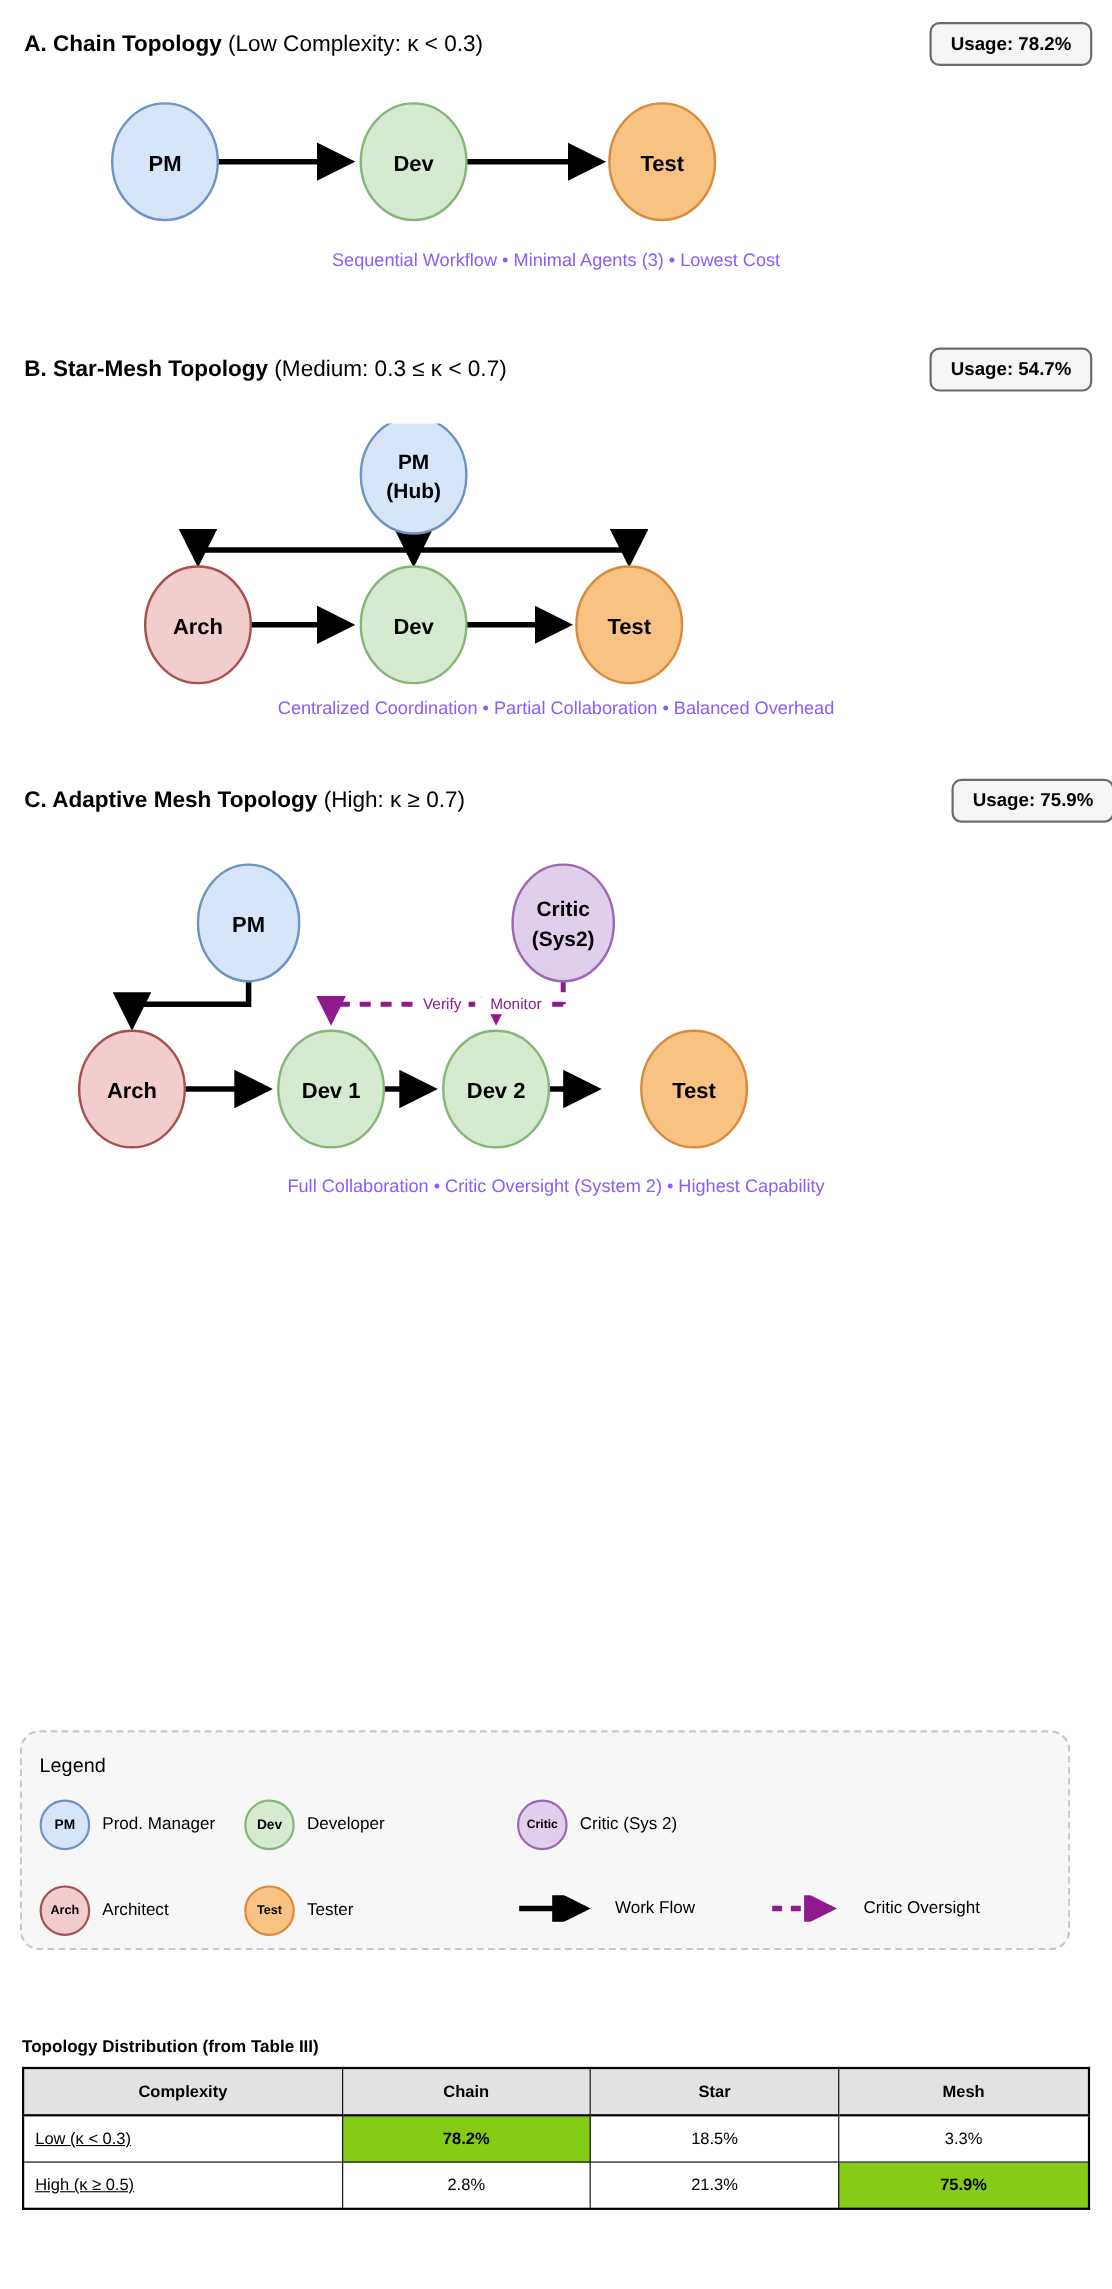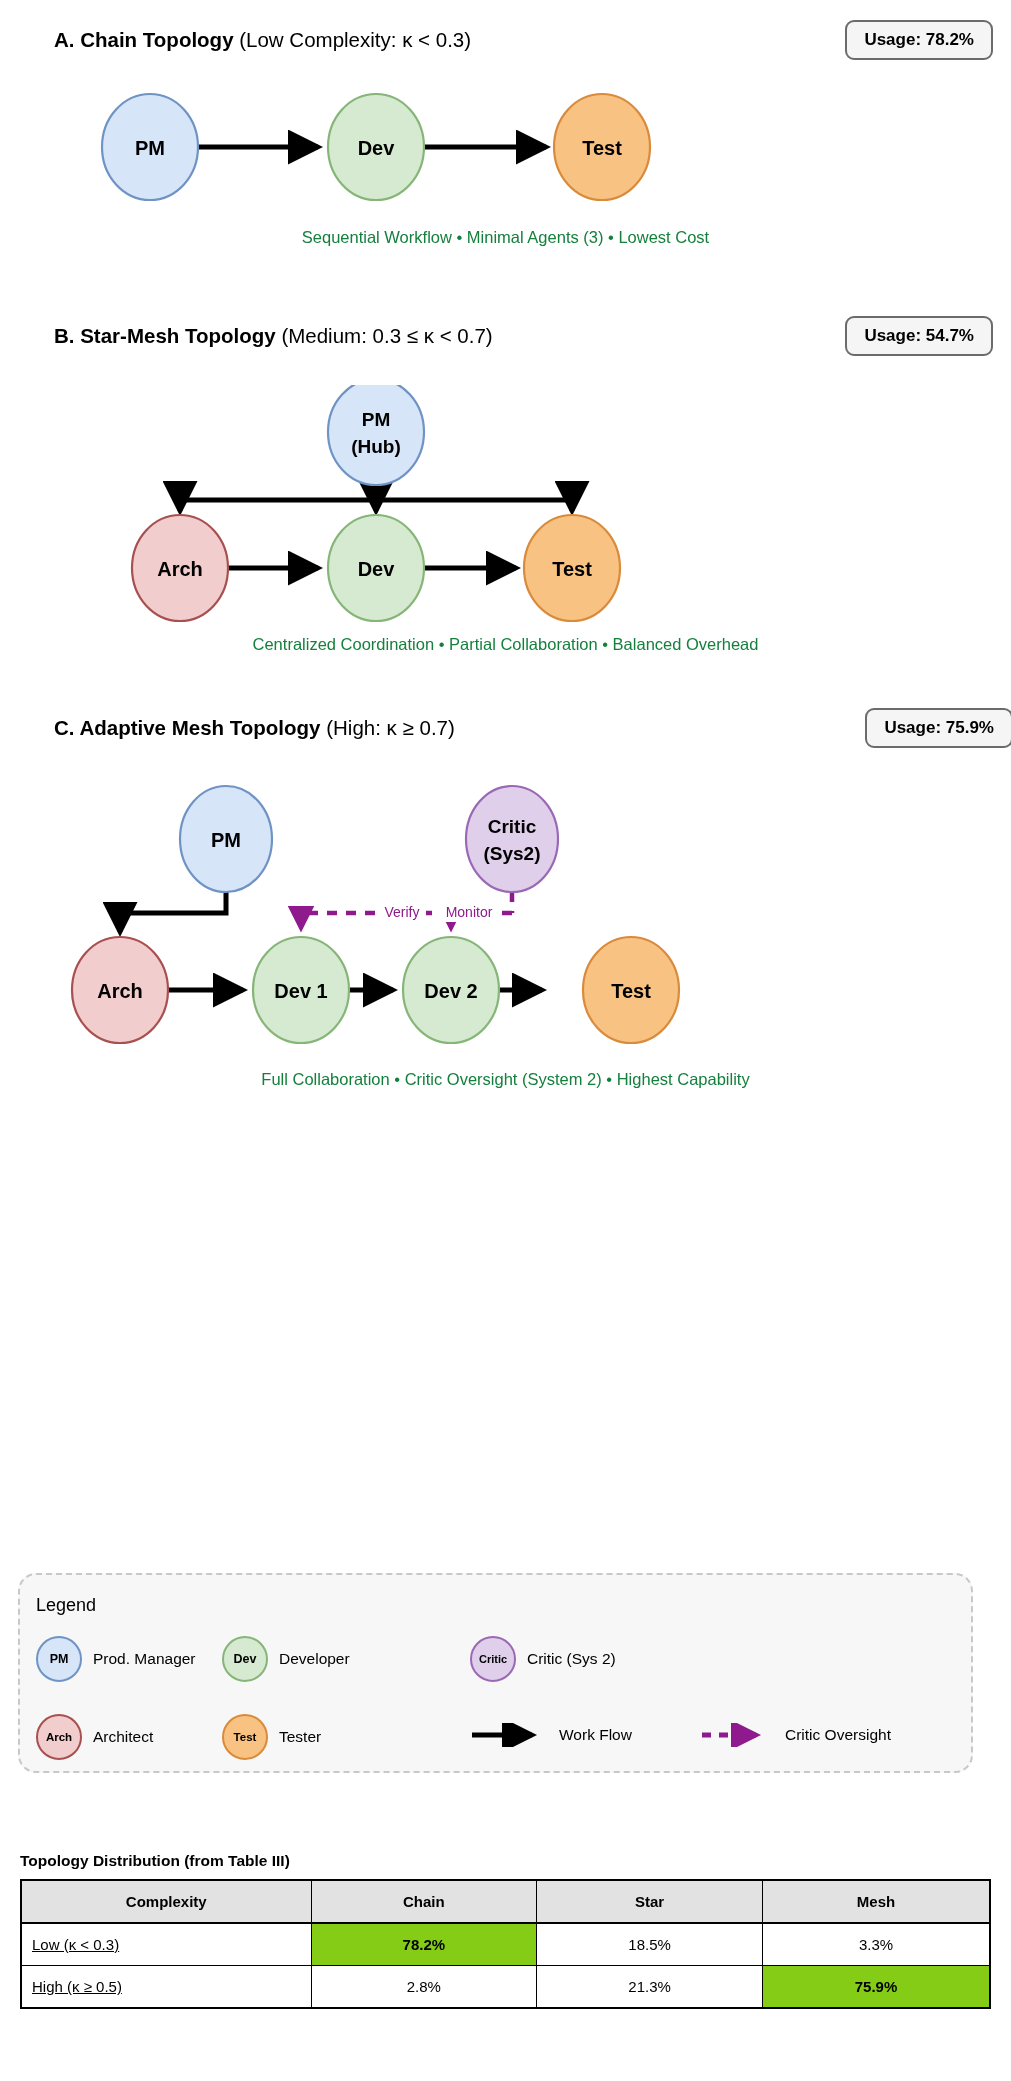--- a/index.html
+++ b/index.html
@@ -24,21 +24,20 @@
   .panel-title {
     position: absolute;
     left: 22px;
     top: 0;
     font-size: 20.5px;
     white-space: nowrap;
     line-height: 52px;
   }
   .panel-title .bold {
     font-weight: bold;
-    margin-left: 32px;
   }
   .panel-title .light {
     font-weight: normal;
   }
   .usage-badge {
     position: absolute;
     right: 18px;
     top: 6px;
     background: #f5f5f5;
     border: 2.2px solid #6b6b6b;
@@ -47,21 +46,21 @@
     font-size: 17px;
     font-weight: bold;
     white-space: nowrap;
     box-sizing: border-box;
   }
   .caption {
     position: absolute;
     width: 1011px;
     text-align: center;
     font-size: 16.5px;
-    color: #15803d;
+    color: #8b5cf6;
     left: 0;
   }
   .diagram {
     position: absolute;
     left: 0;
   }
   svg { display: block; }
   .node-label {
     font-family: "Liberation Sans", sans-serif;
     font-weight: bold;

